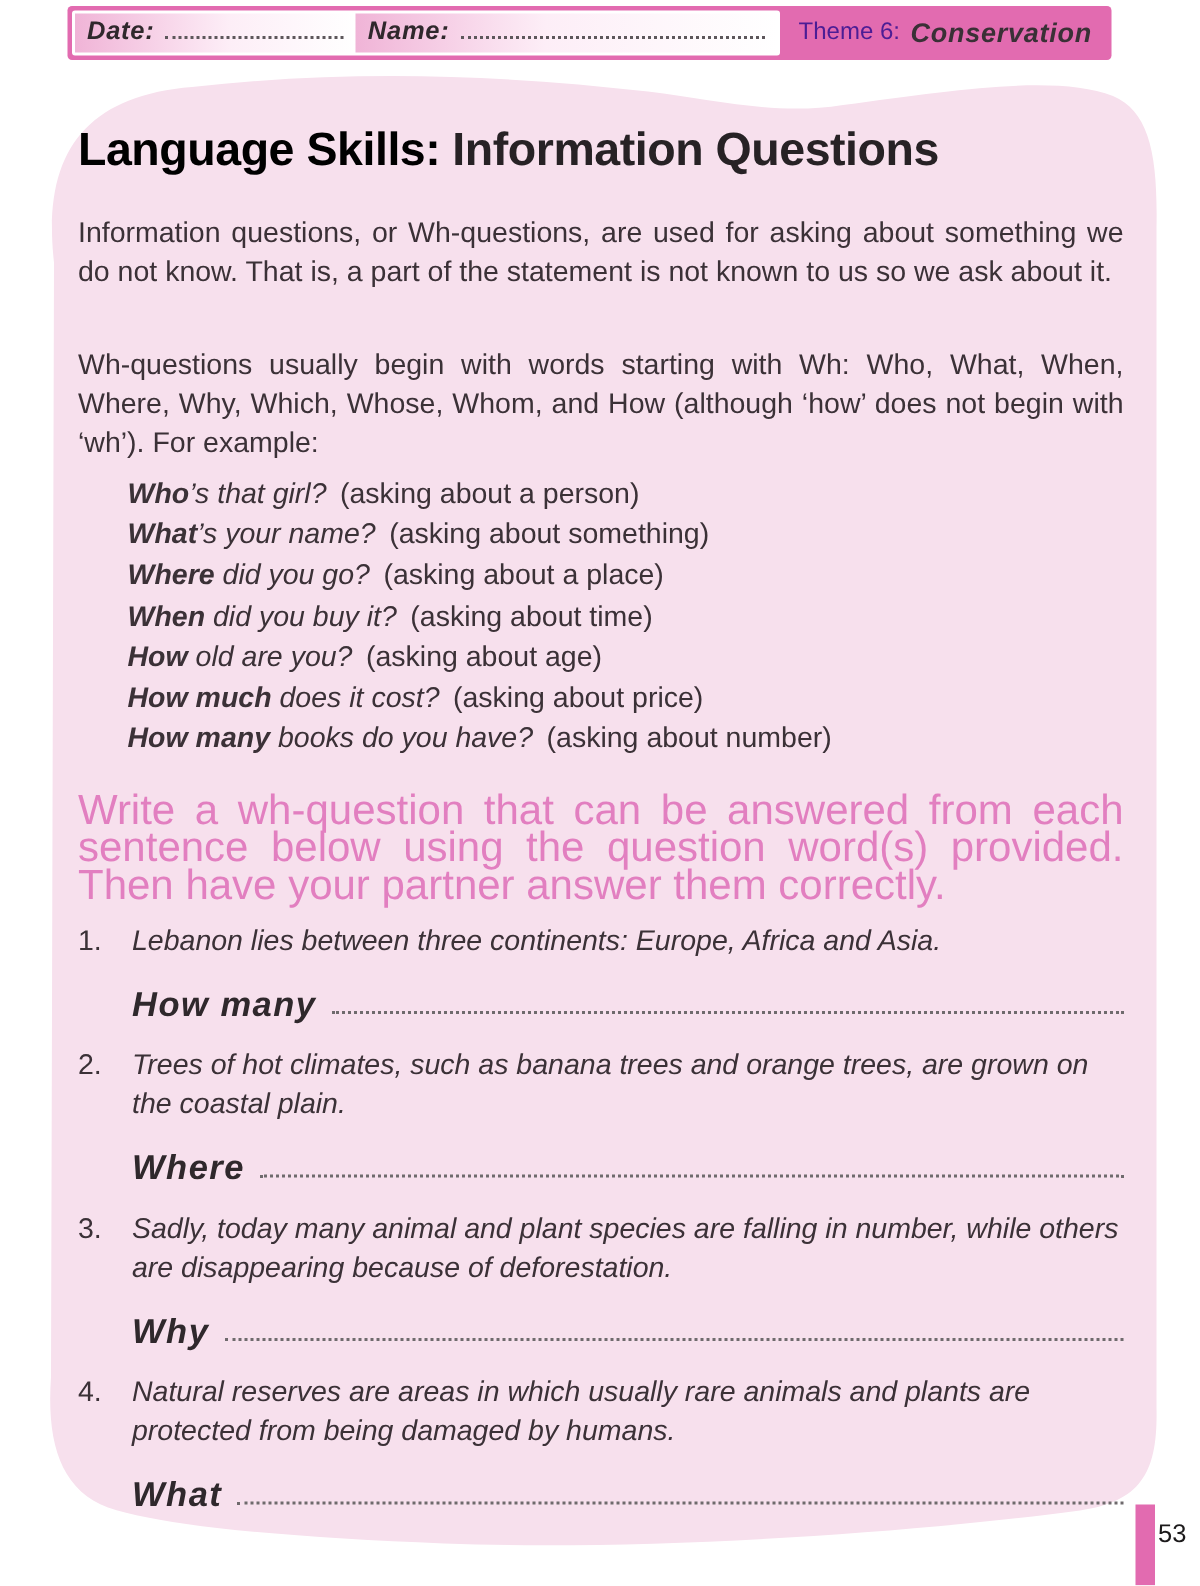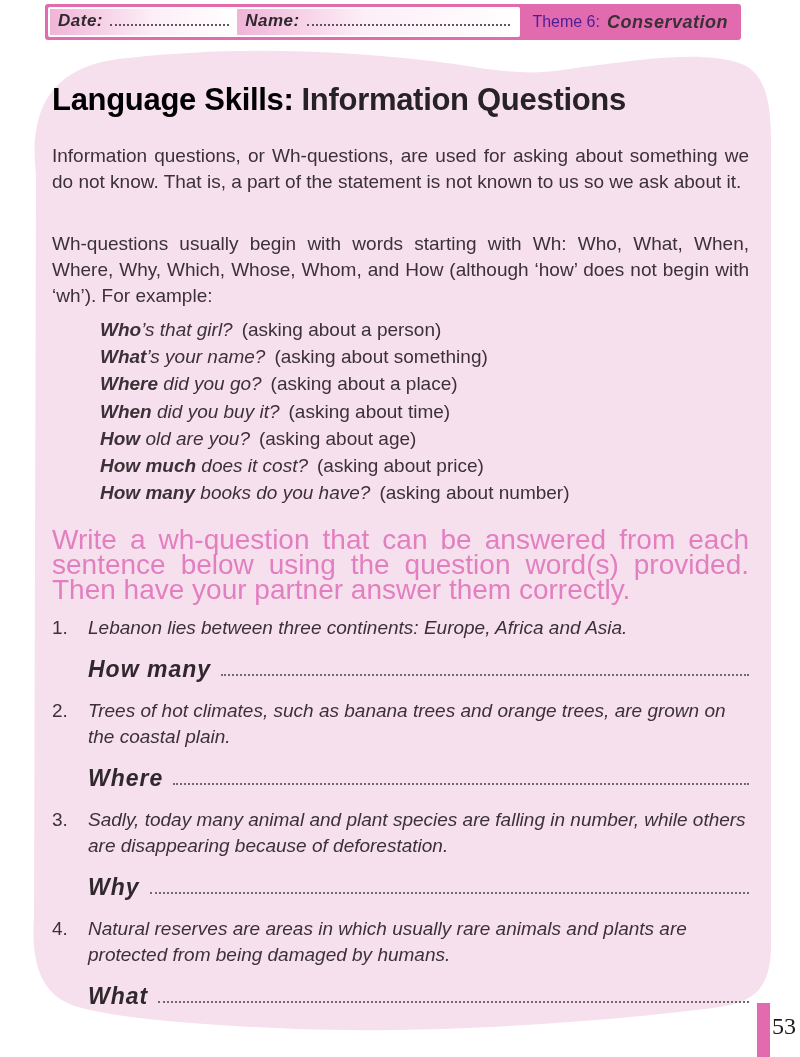--- a/index.html
+++ b/index.html
@@ -85,21 +85,21 @@
   .title-black { color: #272225; margin-left: 8px; }
 
   .para {
     margin-top: 23px;
     font-size: 19px;
     line-height: 26px;
     text-align: justify;
   }
   .para2 { margin-top: 36px; }
 
-  .examples { margin-top: 7px; margin-left: 48px; }
+  .examples { margin-top: 7px; margin-left: 33px; }
   .example-line { font-size: 19px; line-height: 27.2px; }
   .q-bold { font-weight: bold; font-style: italic; }
   .q-rest { font-style: italic; }
   .q-note { margin-left: 9px; }
 
   .instruction {
     margin-top: 21px;
     font-size: 28px;
     line-height: 25px;
     color: #e27fc0;
@@ -136,23 +136,22 @@
   
   .page-bar {
     position: absolute;
     left: 757px; top: 1003px;
     width: 13px; height: 54px;
     background: #e26bb0;
   }
   .page-number {
     position: absolute;
     left: 772px; top: 1013px;
-    font-size: 24px;
+    font-size: 17px;
     color: #1c1a1b;
-    font-family: Liberation Serif, serif;
   }
 </style>
 </head>
 <body>
 
 <div class="sheet">
 
   <div class="header-bar">
     <div class="header-left">
       <div class="field field-date">

